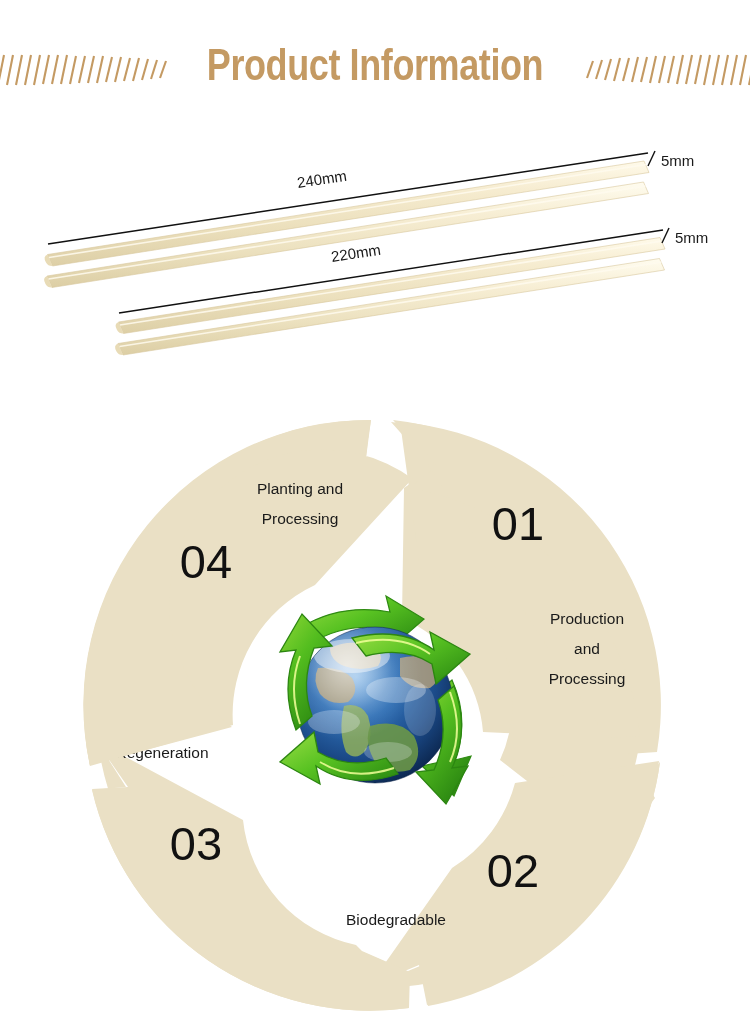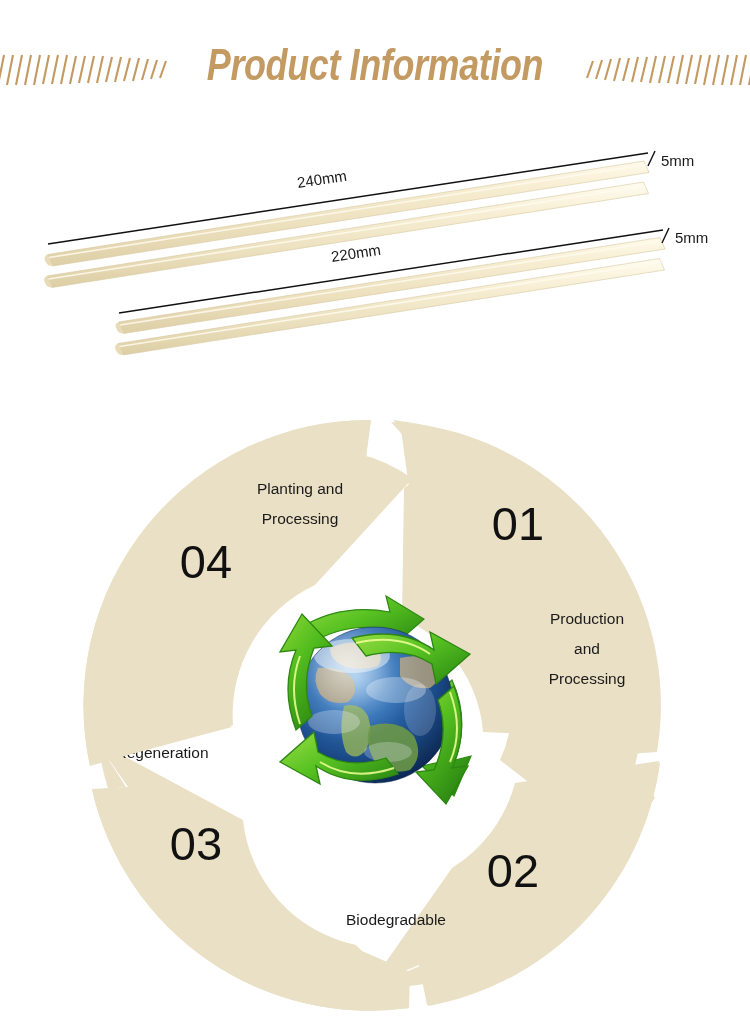--- a/index.html
+++ b/index.html
@@ -17,21 +17,20 @@
     color: #1a1a1a;
   }
 
   
   #header {
     position: absolute;
     left: 0;
     top: 0;
     width: 632px;
     height: 125px;
-    font-style: italic;
   }
   #header-hatch-left {
     position: absolute;
     left: 0px;
     top: 52px;
     width: 168px;
     height: 36px;
   }
   #header-hatch-right {
     position: absolute;

